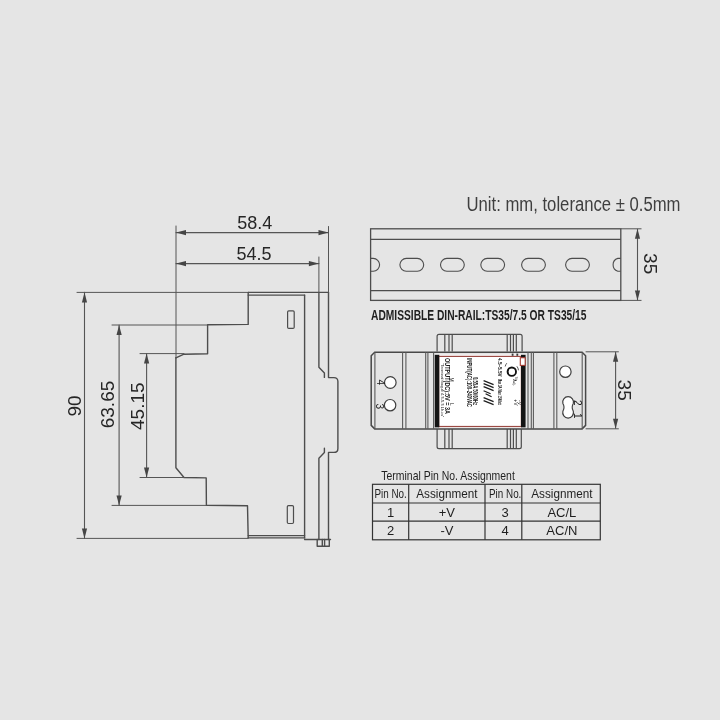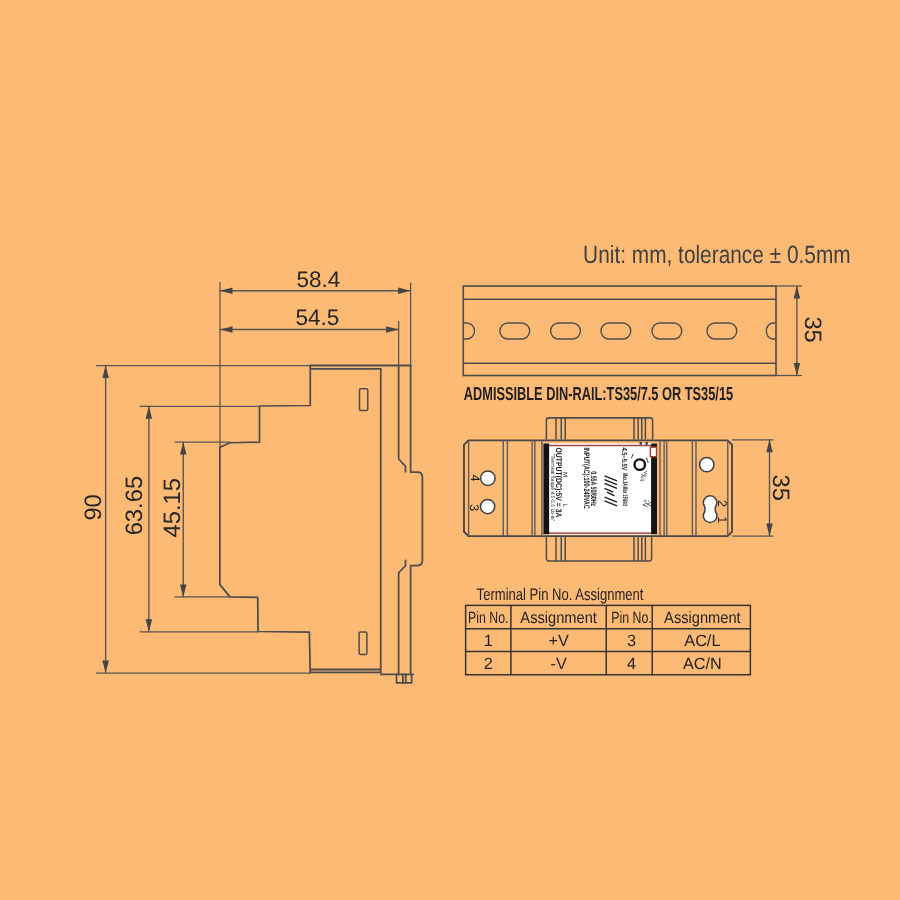--- a/index.html
+++ b/index.html
@@ -1,16 +1,16 @@
 <!DOCTYPE html>
 <html><head>
 <meta charset="utf-8">
 <style>
 html,body{margin:0;padding:0;background:#ffffff;}
-#canvas{position:relative;width:720px;height:720px;background:#fdba74;overflow:hidden;
+#canvas{position:relative;width:720px;height:720px;background:#e5e5e5;overflow:hidden;
   font-family:"Liberation Sans", sans-serif;}
 svg text{font-family:"Liberation Sans", sans-serif;}
 #canvas svg{filter:blur(0.33px);}
 </style>
 </head>
 <body>
 <div id="canvas">
 <svg width="720" height="720" viewBox="0 0 720 720">
 <defs>
 </defs>

